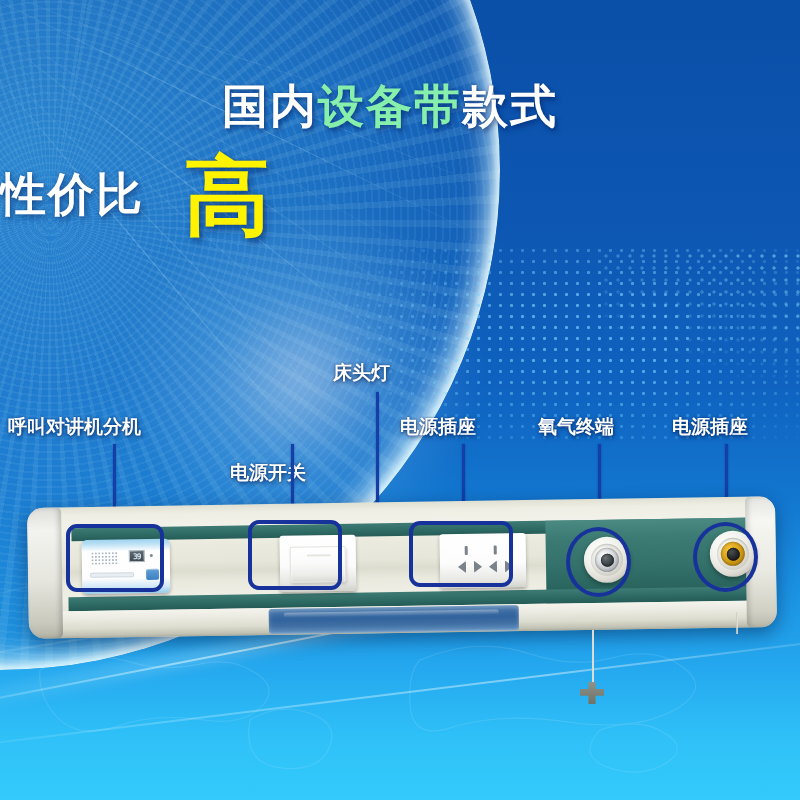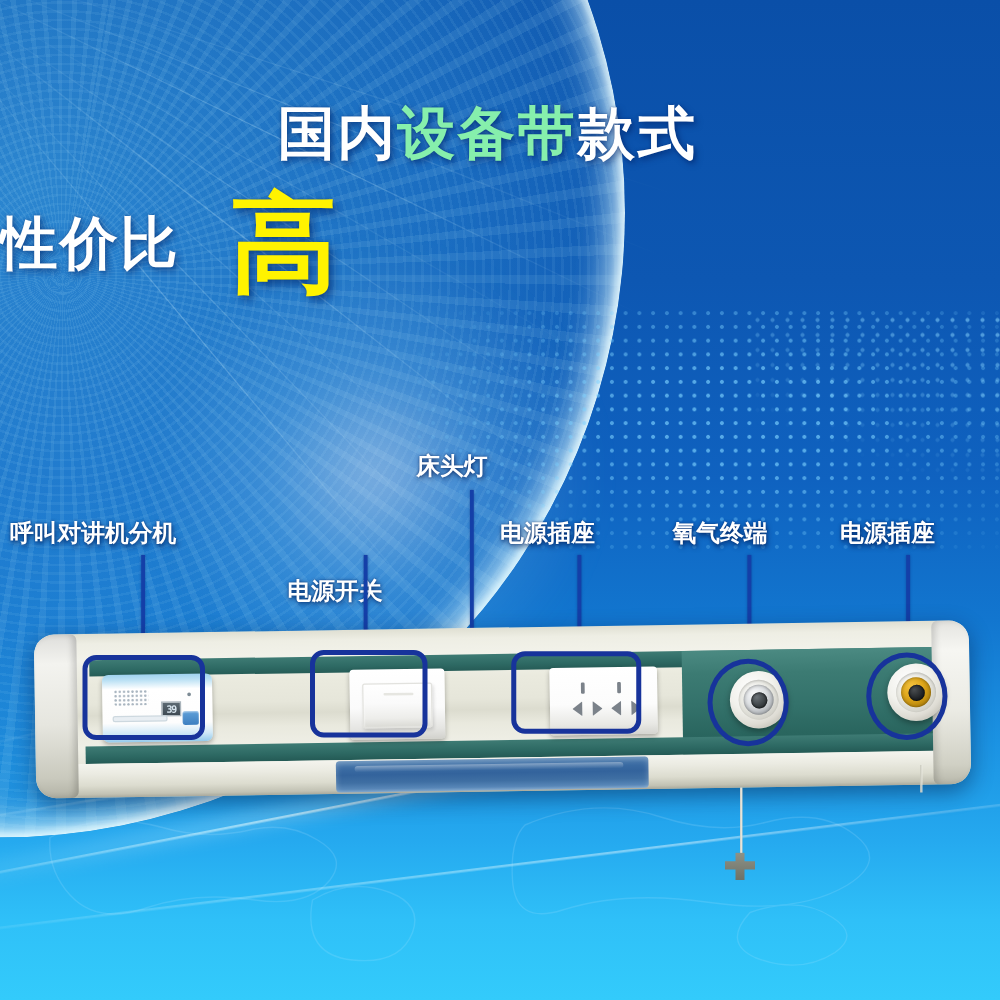--- a/index.html
+++ b/index.html
@@ -268,21 +268,21 @@
     overflow:hidden;
   }
   .ic-grille {
     position:absolute; left:9px; top:12px; width:28px; height:13px;
     background-image:radial-gradient(circle, #9aa8b5 0.8px, rgba(0,0,0,0) 1.1px);
     background-size:3.4px 3.4px;
     opacity:.85;
     border-radius:3px;
   }
   .ic-display {
-    position:absolute; left:47px; top:22px; width:16px; height:12px;
+    position:absolute; left:47px; top:11px; width:16px; height:12px;
     background:linear-gradient(#5d6a73,#3f4a53);
     border:1px solid #aab4bb;
     color:#d9e6ef; font-size:8px; font-weight:bold;
     display:flex; align-items:center; justify-content:center;
     font-family:"DejaVu Sans Mono", monospace;
     letter-spacing:-1px;
   }
   .ic-dot { position:absolute; left:68px; top:15px; width:3px; height:3px; background:#7d8b95; border-radius:50%; }
   .ic-slot { position:absolute; left:8px; top:33px; width:44px; height:5px; background:#e8eef3; border:1px solid #cdd8df; border-radius:2px; }
   .ic-btn { position:absolute; left:64px; top:30px; width:13px; height:11px; background:linear-gradient(#5f9fd8,#3d7fc0); border-radius:2px; box-shadow:inset 0 1px 1px rgba(255,255,255,.45); }

